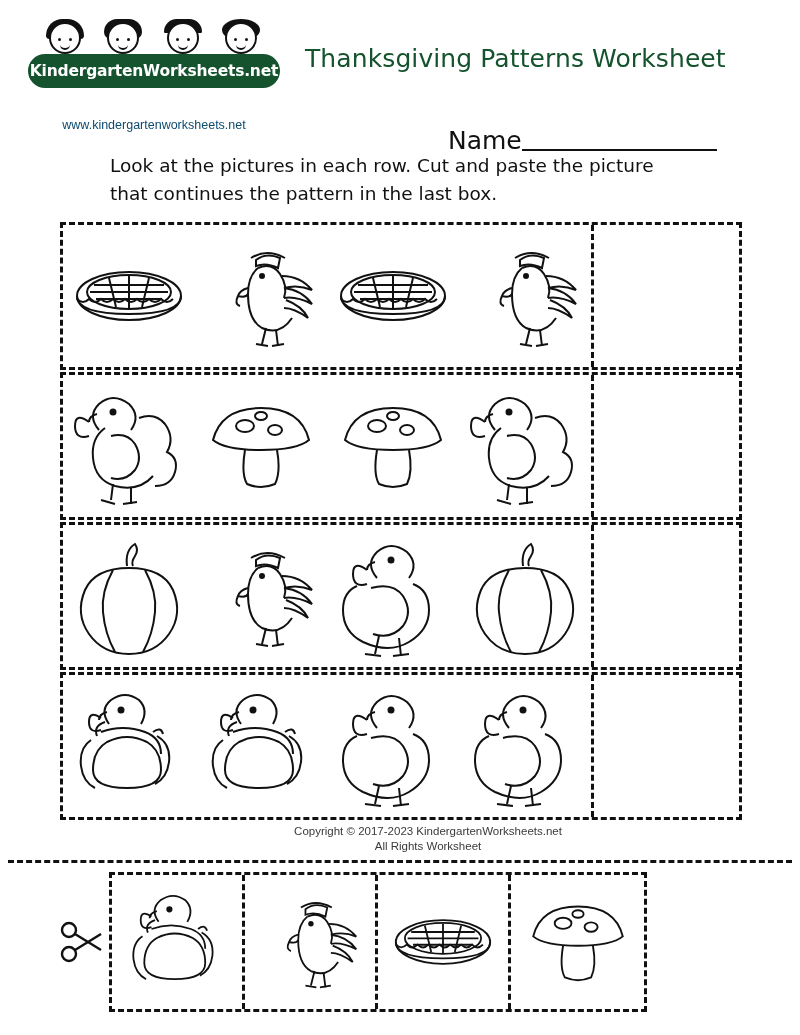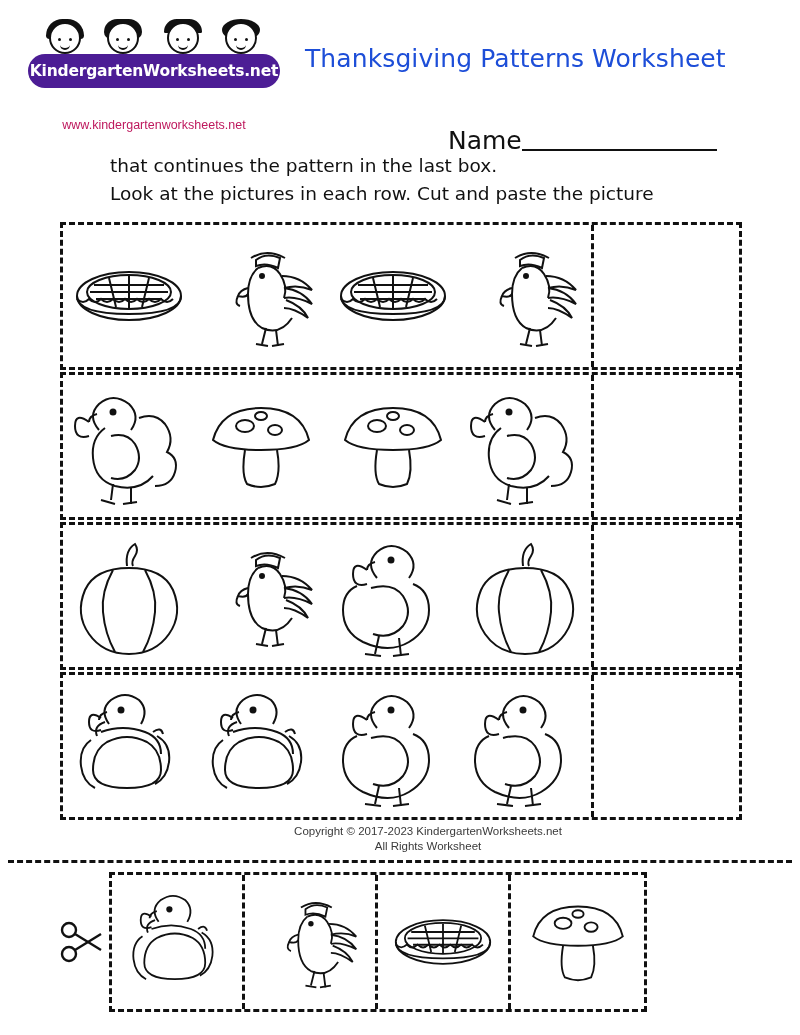--- a/index.html
+++ b/index.html
@@ -90,48 +90,48 @@
     height: 5px;
     border-bottom: 2px solid #111;
     border-radius: 0 0 10px 10px;
   }
   .logo-bar {
     position: absolute;
     top: 32px;
     left: 0;
     width: 252px;
     height: 34px;
-    background: #4c1d95;
+    background: #14532d;
     border-radius: 17px;
     color: #fff;
     font-family: "DejaVu Sans", sans-serif;
     font-weight: bold;
     font-size: 15.5px;
     line-height: 34px;
     text-align: center;
     letter-spacing: -0.2px;
   }
   .logo-url {
     position: absolute;
     top: 96px;
     left: 0;
     width: 252px;
     text-align: center;
     font-size: 12.5px;
-    color: #be185d;
+    color: #0c4a6e;
     font-family: "Liberation Sans", sans-serif;
   }
 
   .doc-title {
     position: absolute;
     left: 305px;
     top: 26px;
     font-size: 25px;
     font-family: "DejaVu Sans", sans-serif;
-    color: #1d4ed8;
+    color: #14532d;
     letter-spacing: 0.1px;
   }
   .name-line {
     position: absolute;
     left: 448px;
     top: 108px;
     font-size: 25px;
     font-family: "DejaVu Sans", sans-serif;
     color: #111;
   }
@@ -287,22 +287,22 @@
   </div>
 
   <div class="doc-title">Thanksgiving Patterns Worksheet</div>
 
   <div class="name-line">
     <span>Name</span><span class="blank"></span>
   </div>
 </div>
 
 <div class="instructions">
+  <div>Look at the pictures in each row. Cut and paste the picture</div>
   <div>that continues the pattern in the last box.</div>
-  <div>Look at the pictures in each row. Cut and paste the picture</div>
 </div>
 
 <div class="rows">
 
   <div class="pattern-row">
     <div class="cells">
       <div class="cell">
         <svg class="art" width="130" height="90" viewBox="0 0 130 90">
           <g fill="none" stroke="#111" stroke-width="2">
             <ellipse cx="65" cy="45" rx="52" ry="24"></ellipse>

